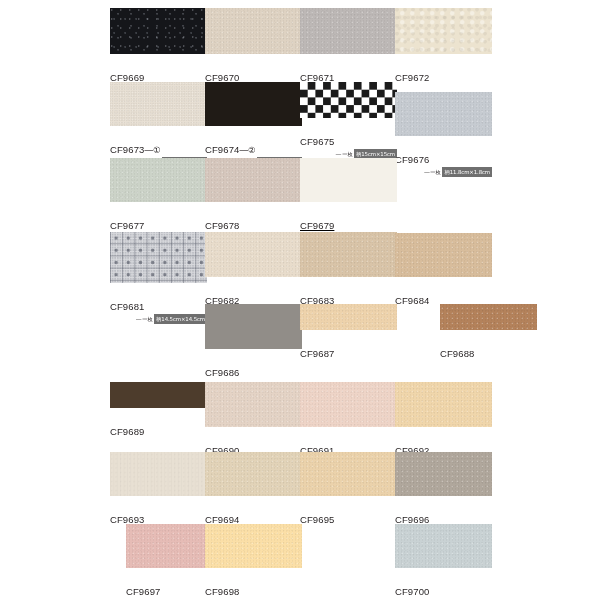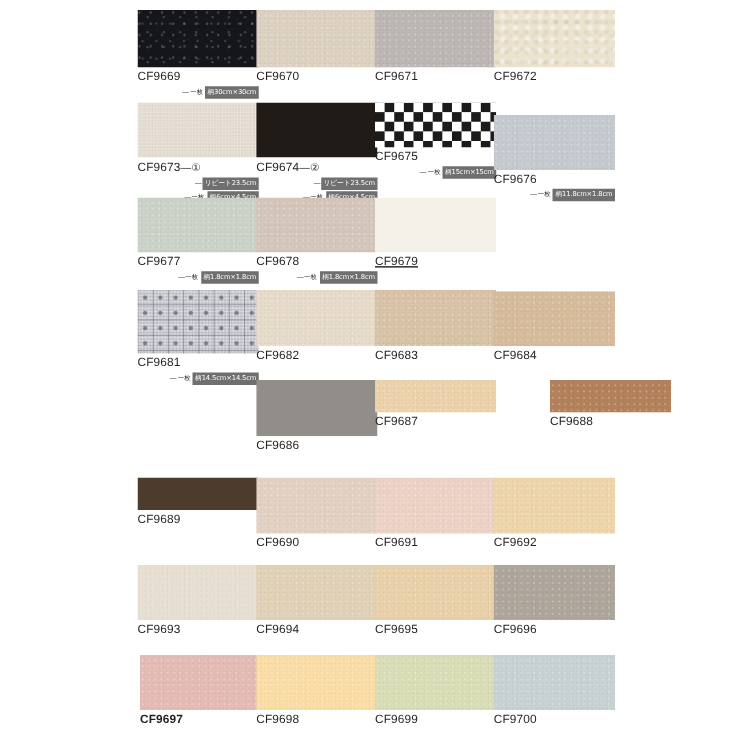--- a/index.html
+++ b/index.html
@@ -20,21 +20,21 @@
     position:relative;
     overflow:hidden;
   }
   .swatch .tex{position:absolute;inset:0;}
 
   .code{
     font-size:9.5px;
     color:#231f20;
     letter-spacing:.1px;
     line-height:12px;
-    margin-top:2px;
+    margin-top:18px;
     white-space:nowrap;
   }
   .code .sfx{font-size:8.5px;}
 
   .badges{margin-top:0px;}
   .badgerow{
     display:flex;
     justify-content:flex-end;
     align-items:center;
     line-height:8px;
@@ -347,37 +347,31 @@
         <div class="tex t-grain" style="--c: #ebd2ab;"></div>
       </div>
       <div class="code">CF9695</div>
     </div>
     <div class="cell" style="left: 395px; top: 452px;">
       <div class="swatch" style="height: 44px;">
         <div class="tex t-grain" style="--c: #b0a79c;"></div>
       </div>
       <div class="code">CF9696</div>
     </div>
-    <div class="cell" style="left: 112px; top: 524px; font-weight: bold;">
+    <div class="cell" style="left: 126px; top: 524px;">
       <div class="swatch" style="height: 44px;">
         <div class="tex t-grain" style="--c: #e6bcb6;"></div>
       </div>
       <div class="code">CF9697</div>
     </div>
     <div class="cell" style="left: 205px; top: 524px;">
       <div class="swatch" style="height: 44px;">
         <div class="tex t-grain" style="--c: #fbdfa7;"></div>
       </div>
       <div class="code">CF9698</div>
     </div>
-    <div class="cell" style="left: 300px; top: 524px;">
-      <div class="swatch" style="height: 44px;">
-        <div class="tex t-grain" style="--c: #dbdfb8;"></div>
-      </div>
-      <div class="code">CF9699</div>
-    </div>
     <div class="cell" style="left: 395px; top: 524px;">
       <div class="swatch" style="height: 44px;">
         <div class="tex t-grain" style="--c: #c9d2d4;"></div>
       </div>
       <div class="code">CF9700</div>
     </div>
   </div>
 
 </body></html>

